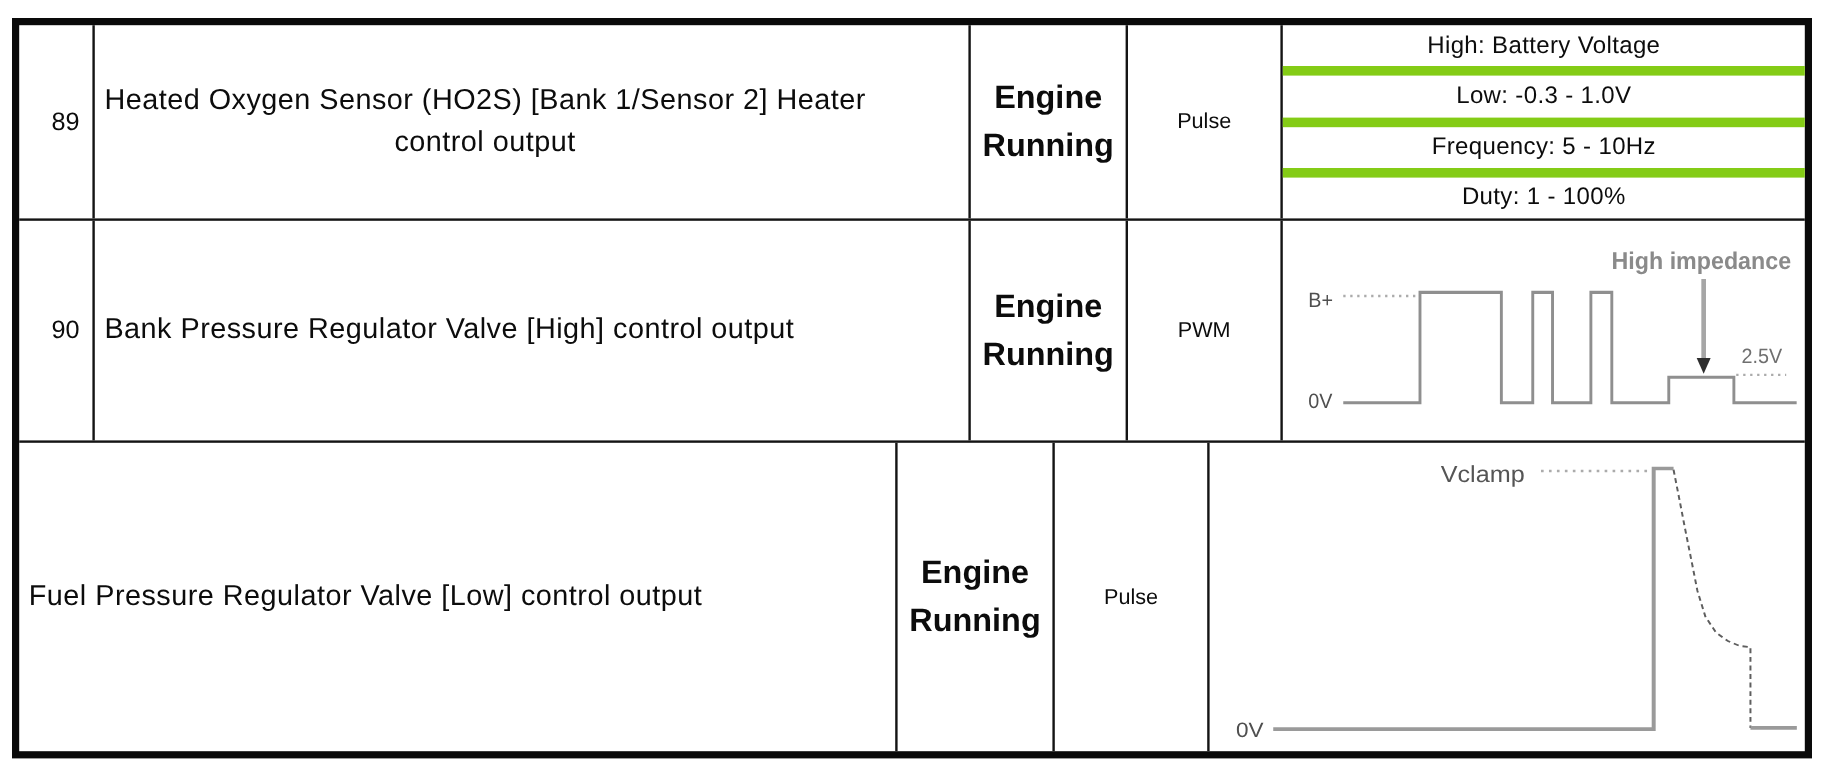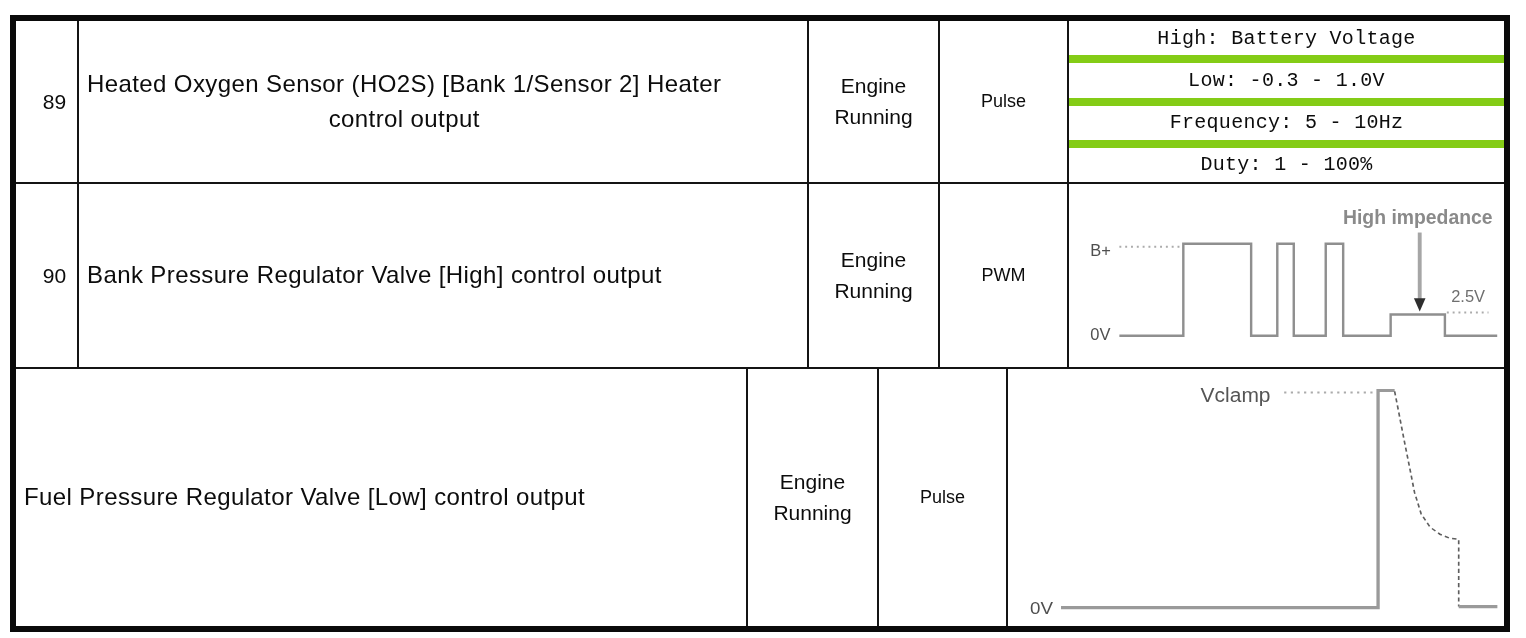--- a/index.html
+++ b/index.html
@@ -18,23 +18,23 @@
   .r90{height:183px;}
   .r91{flex:1 1 auto;}
   .cell{box-sizing:border-box;display:flex;align-items:center;justify-content:center;min-width:0;}
   .cell + .cell{border-left:2px solid #141414;}
   .c-num{flex:0 0 45px;font-size:21px;margin-left:16px;}
   .c-desc{
     flex:0 0 730px;justify-content:flex-start;text-align:center;
     padding:0 14px 0 8px;font-size:24px;letter-spacing:.4px;line-height:1.45;
     white-space:pre-line;
   }
-  .c-cond{flex:0 0 131px;font-size:21px;line-height:1.45;text-align:center;white-space:pre-line;}
+  .c-cond{flex:0 0 131px;font-size:27px;line-height:1.45;text-align:center;white-space:pre-line;font-weight:bold;}
   .c-type{flex:0 0 129px;font-size:18px;}
-  .c-spec{flex:1 1 auto;flex-direction:column;align-items:stretch;padding:0;font-family:Liberation Mono, monospace;}
+  .c-spec{flex:1 1 auto;flex-direction:column;align-items:stretch;padding:0;}
   .spec-row{flex:1 1 0;display:flex;align-items:center;justify-content:center;font-size:20px;letter-spacing:.3px;}
   .spec-row + .spec-row{border-top:8px solid #84cc16;}
   .c-wave{flex:1 1 auto;padding:0;}
   .c-wave svg{width:100%;height:100%;display:block;}
 </style>
 </head>
 <body>
 
 <div class="canvas">
   <div class="tbl">

